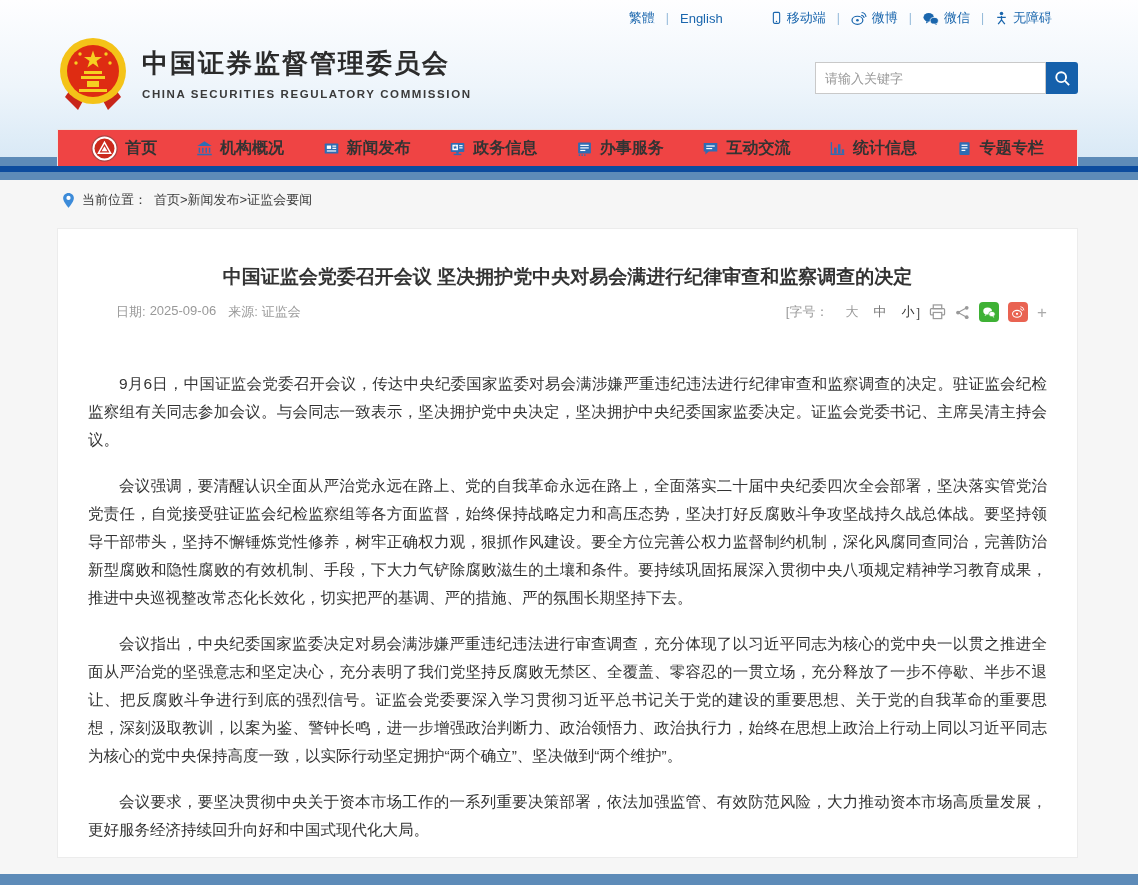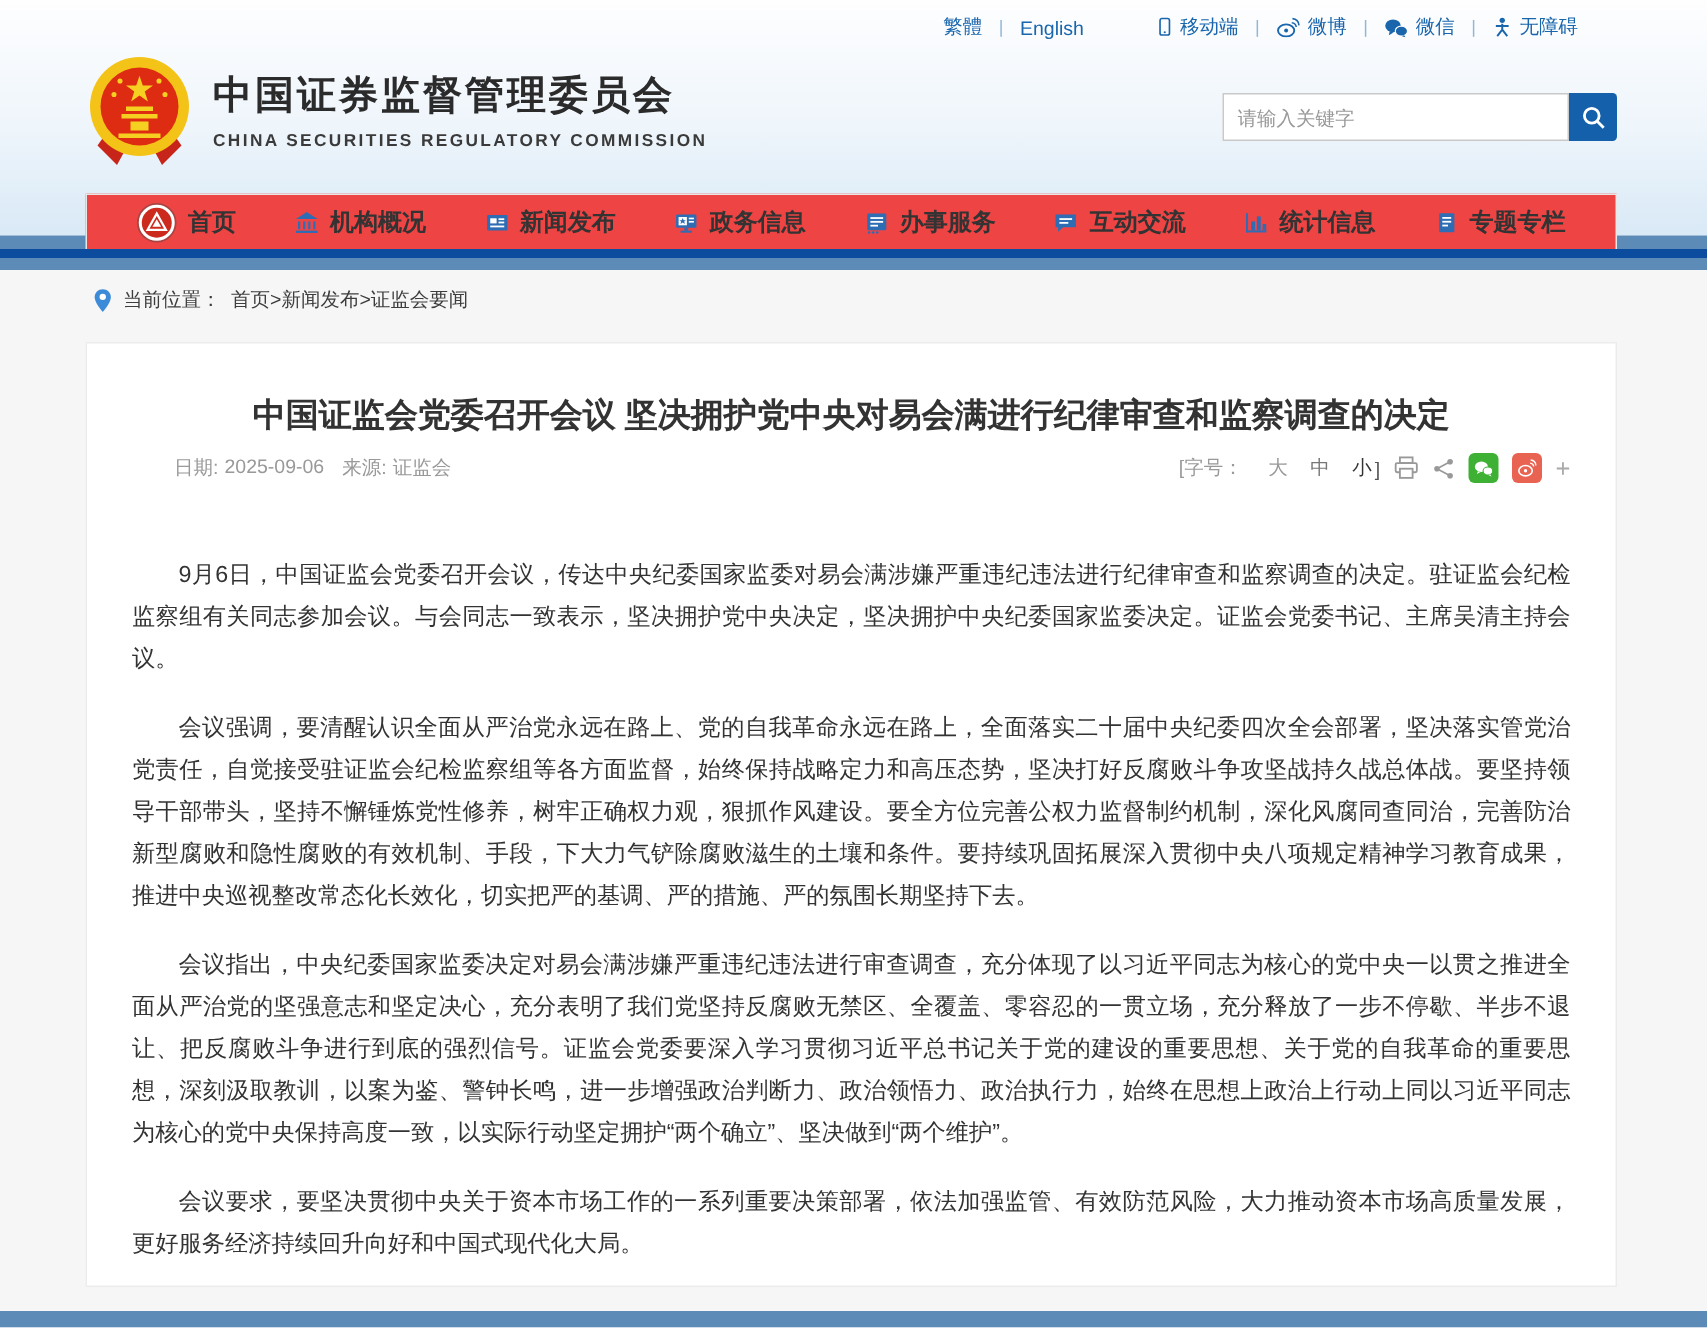--- a/index.html
+++ b/index.html
@@ -58,21 +58,21 @@
     display:flex; align-items:center; gap:7px; font-size:13px; color:#3d3d3d;
   }
   .breadcrumb .bc-path { cursor:pointer; }
   
   .content-box {
     position:absolute; top:228px; left:57px; width:1021px; height:630px;
     background:#fff; border:1px solid #ececec;
   }
   .article-title {
     margin:36px 40px 0; text-align:center;
-    font-size:22px; line-height:24px; font-weight:bold; color:#333;
+    font-size:19px; line-height:24px; font-weight:bold; color:#333;
   }
   .meta-row {
     margin:13px 30px 0; display:flex; justify-content:space-between; align-items:center;
     font-size:13px; color:#999;
   }
   .meta-left { display:flex; gap:4px;margin-left:28px; }
   .meta-right { display:flex; align-items:center; gap:9px; color:#999; }
   .fs-label { color:#999; }
   .fs-large { color:#999; cursor:pointer; margin-left:8px; }
   .fs-medium { color:#777; cursor:pointer; margin-left:6px; }

